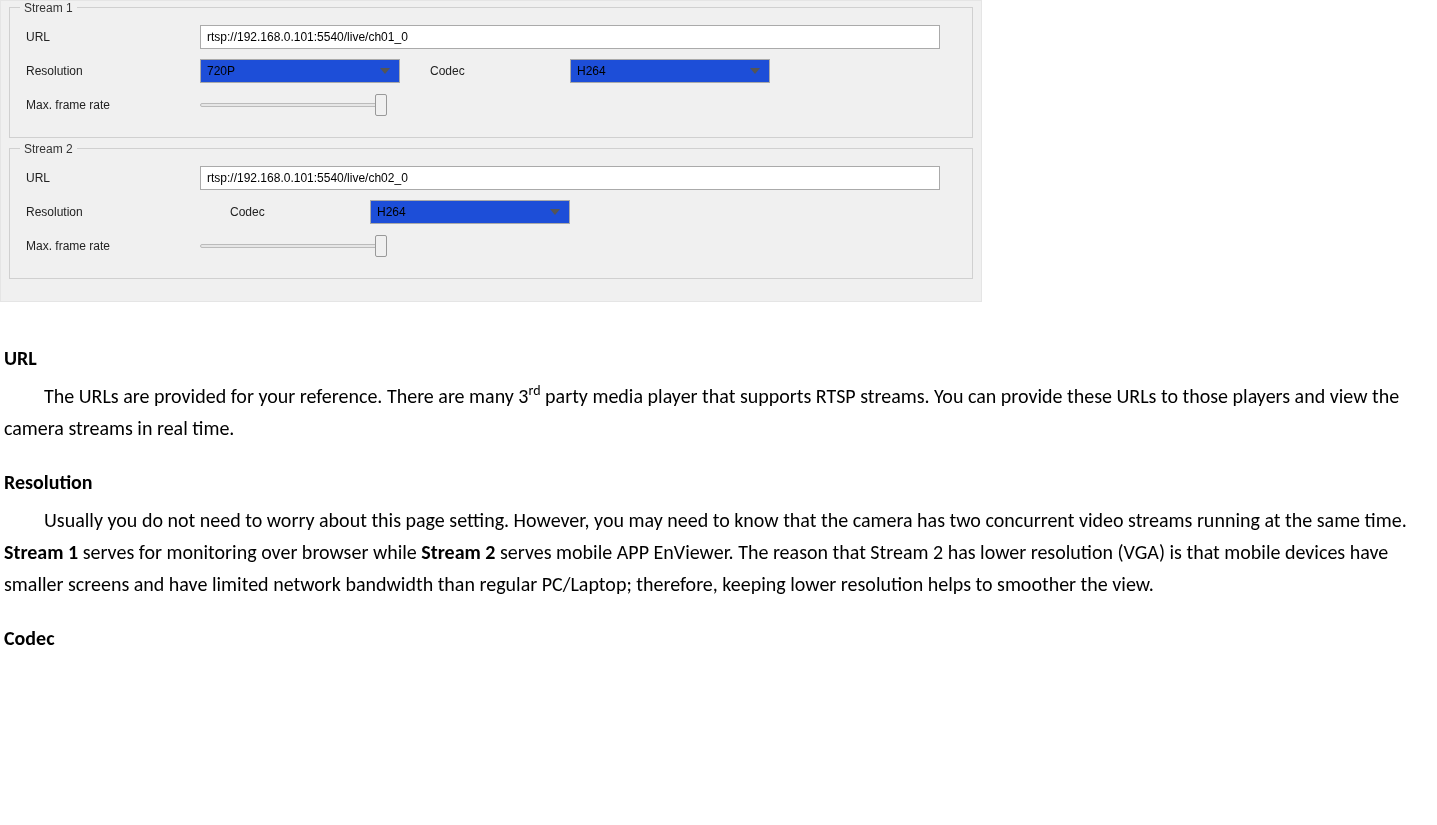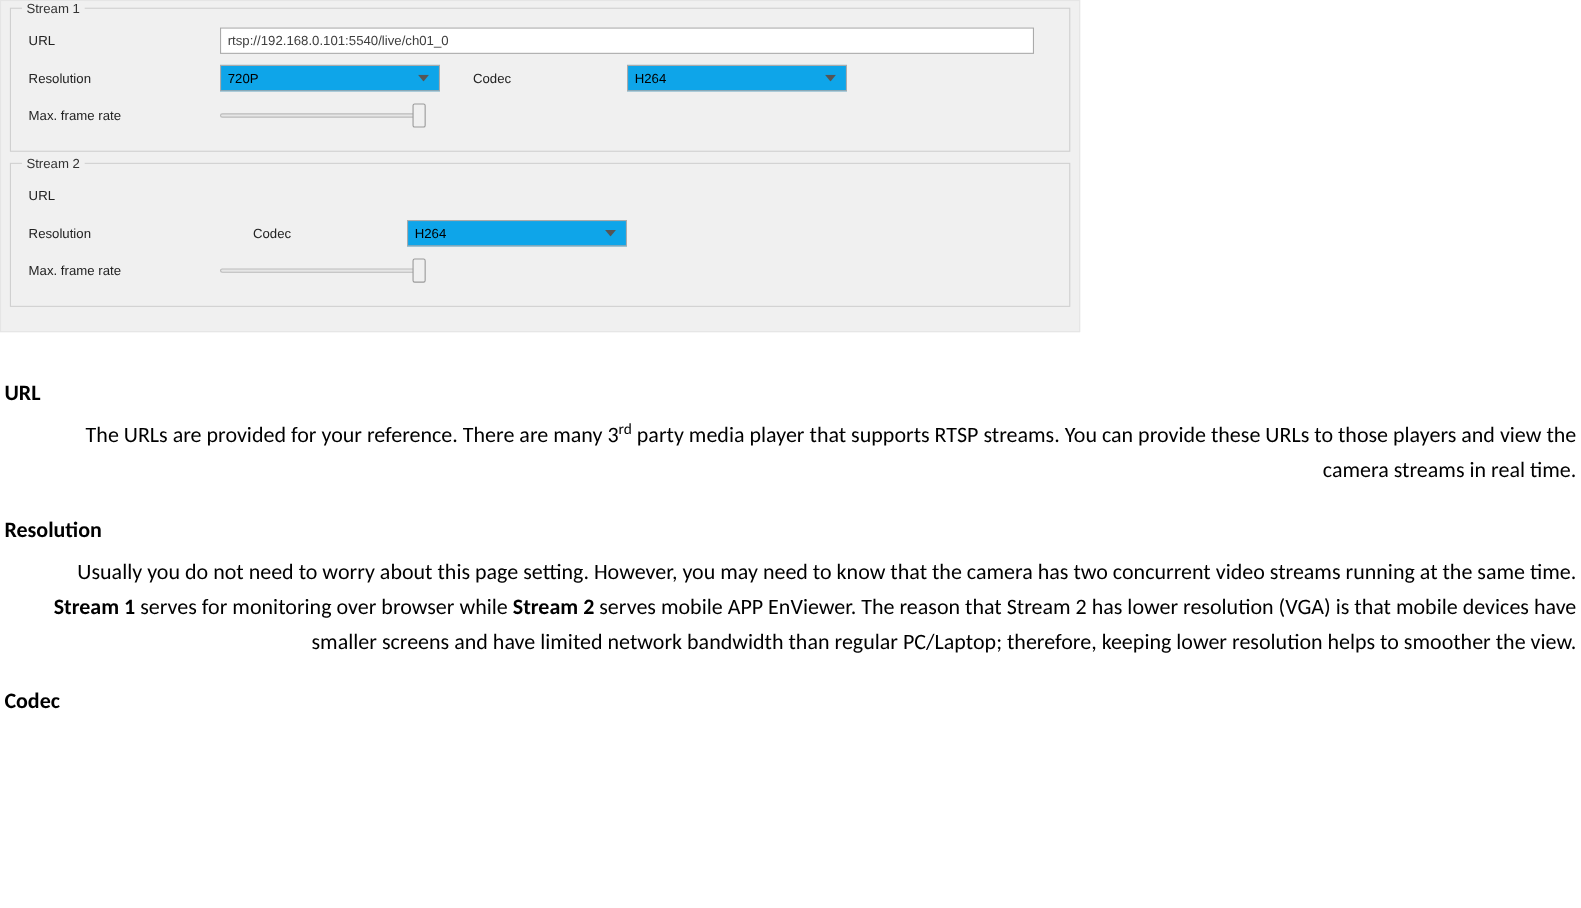--- a/index.html
+++ b/index.html
@@ -53,28 +53,28 @@
     color: #222;
   }
   .textbox {
     height: 24px;
     border: 1px solid #aaa;
     background: #fff;
     padding: 2px 6px;
     font-family: inherit;
     font-size: 12px;
     width: 740px;
-    color: #404040;
+    color: #000000;
   }
   .select {
     position: relative;
     width: 200px;
     height: 24px;
     border: 1px solid #aaa;
-    background: #0ea5e9;
+    background: #1d4ed8;
     display: flex;
     align-items: center;
     padding: 0 6px;
     font-size: 12px;
     cursor: default;
   }
   .select-text { flex: 1; }
   .select-arrow {
     width: 16px;
     display: flex;
@@ -117,21 +117,20 @@
     margin-top: 40px;
   }
   .doc h3 {
     font-size: 20px;
     font-weight: bold;
     margin: 22px 0 6px 0;
   }
   .doc p {
     margin: 4px 0 20px 0;
     text-indent: 40px;
-    text-align: right;
   }
   .doc .bold { font-weight: bold; }
   sup { font-size: 0.7em; vertical-align: super; line-height: 0; }
 </style>
 </head>
 <body>
 
 <div class="settings-panel">
 
   <div class="fieldset">
@@ -171,20 +170,21 @@
         </div>
       </div>
     </div>
   </div>
 
   <div class="fieldset">
     <span class="legend">Stream 2</span>
 
     <div class="row first">
       <div class="label">URL</div>
+      <input class="textbox" type="text" value="rtsp://192.168.0.101:5540/live/ch02_0" style="">
     </div>
 
     <div class="row">
       <div class="label">Resolution</div>
       <div class="label-codec">Codec</div>
       <div class="select">
         <span class="select-text">H264</span>
         <span class="select-arrow">
           <svg viewBox="0 0 10 6">
               <path d="M0 0 L5 6 L10 0" fill="#555"></path>

